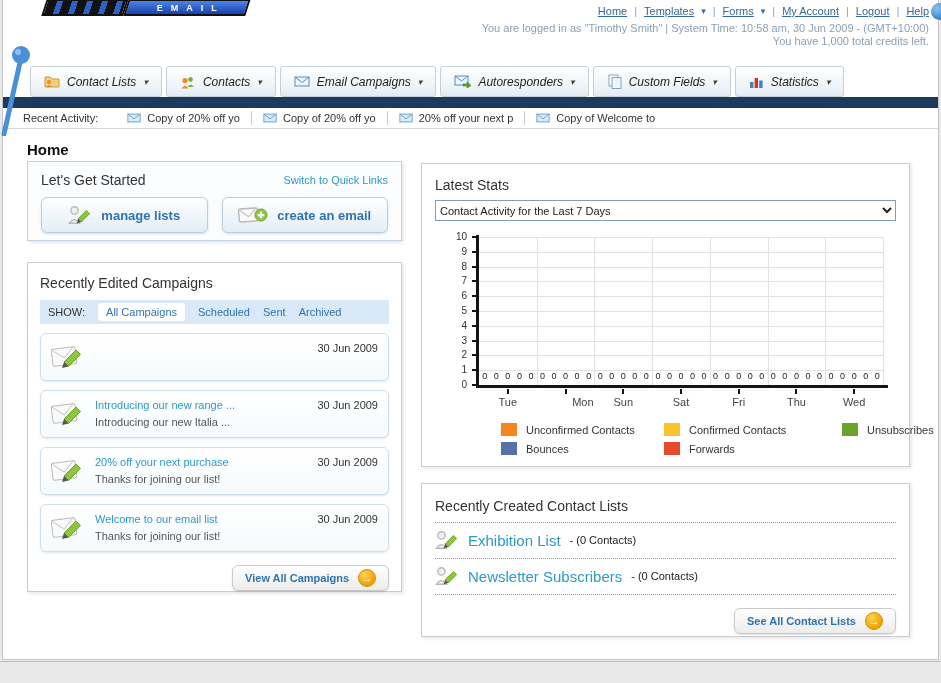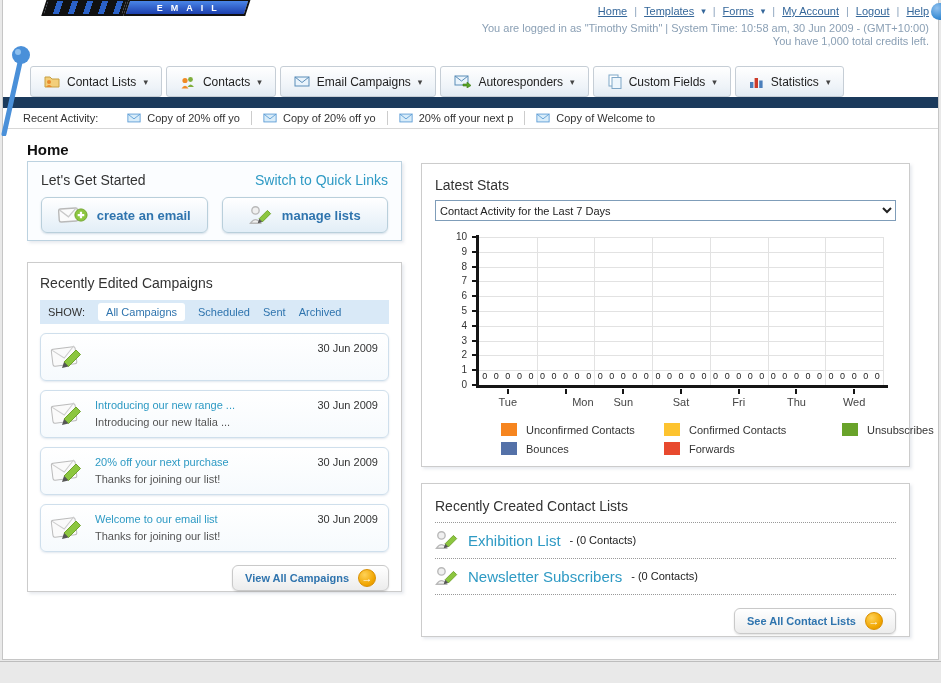--- a/index.html
+++ b/index.html
@@ -21,42 +21,42 @@
   .email-banner span{transform:skewX(18deg);color:#fff;font-weight:bold;font-size:9px;letter-spacing:8px;padding-left:8px;}
   .pin-deco{position:absolute;left:0;top:44px;z-index:5;}
   .help-bubble{position:absolute;right:-7px;top:3px;width:17px;height:17px;border-radius:50%;
     background:radial-gradient(circle at 35% 30%,#8fc0ee,#3d8fd6 60%,#2c6fae);}
   .top-nav{position:absolute;right:12px;top:5px;font-size:11px;color:#8ca4bd;display:flex;gap:7px;align-items:center;}
   .top-nav a{color:#35679a;text-decoration:underline;}
   .top-nav .caret{color:#35679a;font-size:9px;text-decoration:none;}
   .login-line{position:absolute;right:12px;top:22px;font-size:11px;color:#8ba0b5;}
   .credits-line{position:absolute;right:12px;top:35px;font-size:11px;color:#8ba0b5;}
   
-  .tabs{position:absolute;left:30px;top:66px;display:flex;gap:4px;z-index:2;}
+  .tabs{position:absolute;left:30px;top:66px;display:flex;gap:4px;z-index:2;font-style:italic;}
   .tab{height:31px;box-sizing:border-box;display:flex;align-items:center;gap:7px;padding:0 13px;
     background:linear-gradient(#ffffff,#eef3f8 70%,#e2ebf3);border:1px solid #c6ced6;border-radius:3px;
     font-size:12px;color:#222;cursor:pointer;}
   .tab .caret{font-size:9px;color:#444;}
   .navy-bar{position:absolute;left:3px;right:3px;top:97px;height:11px;background:#1b3a5c;}
   
   .recent-activity{position:absolute;left:3px;right:3px;top:108px;height:20px;display:flex;align-items:center;
     font-size:11px;color:#333;border-bottom:1px solid #d7d7d7;background:#fff;}
   .ra-label{margin-left:20px;margin-right:18px;color:#333;}
   .ra-item{display:flex;align-items:center;gap:6px;padding:0 11px;height:14px;}
   .ra-item + .ra-item{border-left:1px solid #ccc;}
   .ra-text{white-space:nowrap;overflow:hidden;max-width:112px;color:#333;cursor:pointer;}
   
   .page-title{position:absolute;left:27px;top:131px;font-size:15px;font-weight:bold;color:#111;}
   .panel{position:absolute;background:#fff;border:1px solid #ccc;box-sizing:border-box;
     box-shadow:2px 2px 3px rgba(120,140,160,.18);}
   .panel-title{font-size:14px;color:#333;}
   
   .gs-panel{left:27px;top:161px;width:375px;height:80px;border:1px solid #bcd2e0;background:#fbfdff;padding:10px 13px;}
   .gs-head{display:flex;justify-content:space-between;align-items:center;}
-  .gs-link{font-size:14px;color:#2e9ac4;text-decoration:none;}
+  .gs-link{font-size:11px;color:#2e9ac4;text-decoration:none;}
   .gs-buttons{display:flex;gap:14px;margin-top:9px;}
   .gs-btn{flex:1;height:36px;display:flex;align-items:center;justify-content:center;gap:9px;
     background:linear-gradient(#ffffff,#e2eef7);border:1px solid #b9cfdb;border-radius:6px;
     font-size:13px;font-weight:bold;color:#2f74ae;cursor:pointer;box-shadow:0 1px 2px rgba(120,150,175,.3);}
   
   .camp-panel{left:27px;top:262px;width:375px;height:330px;padding:12px;}
   .filter-bar{margin-top:9px;background:#d9e9f7;height:24px;display:flex;align-items:center;
     font-size:11px;color:#333;padding:0 8px;gap:13px;}
   .filter-chip{background:#fff;border-radius:3px;padding:3px 8px;color:#2f74ae;cursor:pointer;}
   .filter-link{color:#2f74ae;cursor:pointer;text-decoration:none;}
@@ -228,36 +228,36 @@
 
 <h1 class="page-title">Home</h1>
 
 <div class="panel gs-panel">
   <div class="gs-head">
     <span class="panel-title">Let's Get Started</span>
     <a class="gs-link">Switch to Quick Links</a>
   </div>
   <div class="gs-buttons">
     <button class="gs-btn">
+      <svg width="24" height="22" viewBox="0 0 26 24">
+        <circle cx="7" cy="7" r="4" fill="#f0f0f0" stroke="#b9b9b9" stroke-width="1.5"></circle>
+        <path d="M1.5 21 q5.5 -8 11 0 z" fill="#f0f0f0" stroke="#b9b9b9" stroke-width="1.5"></path>
+        <polygon points="11,16 20,7 23.5,10.5 14.5,19.5" fill="#8cc63f" stroke="#6fa32a"></polygon>
+        <polygon points="11,16 14.5,19.5 9.5,21" fill="#555"></polygon>
+      </svg>
+      <span>manage lists</span>
+    </button>
+    <button class="gs-btn">
       <svg width="30" height="20" viewBox="0 0 32 20">
         <rect x="1" y="3" width="20" height="14" rx="2" fill="#fbfbfb" stroke="#b9b9b9" stroke-width="1.5" transform="rotate(-4 11 10)"></rect>
         <path d="M2 4 L11 12 L20 3" fill="none" stroke="#c9c9c9" stroke-width="1.5" transform="rotate(-4 11 10)"></path>
         <circle cx="24.5" cy="10" r="6.5" fill="#8cc63f" stroke="#6fa32a"></circle>
         <path d="M24.5 6.5 v7 M21 10 h7" stroke="#fff" stroke-width="2.4"></path>
       </svg>
       <span>create an email</span>
-    </button>
-    <button class="gs-btn">
-      <svg width="24" height="22" viewBox="0 0 26 24">
-        <circle cx="7" cy="7" r="4" fill="#f0f0f0" stroke="#b9b9b9" stroke-width="1.5"></circle>
-        <path d="M1.5 21 q5.5 -8 11 0 z" fill="#f0f0f0" stroke="#b9b9b9" stroke-width="1.5"></path>
-        <polygon points="11,16 20,7 23.5,10.5 14.5,19.5" fill="#8cc63f" stroke="#6fa32a"></polygon>
-        <polygon points="11,16 14.5,19.5 9.5,21" fill="#555"></polygon>
-      </svg>
-      <span>manage lists</span>
     </button>
   </div>
 </div>
 
 <div class="panel camp-panel">
   <div class="panel-title">Recently Edited Campaigns</div>
   <div class="filter-bar">
     <span>SHOW:</span>
     <span class="filter-chip">All Campaigns</span>
     <a class="filter-link">Scheduled</a>

